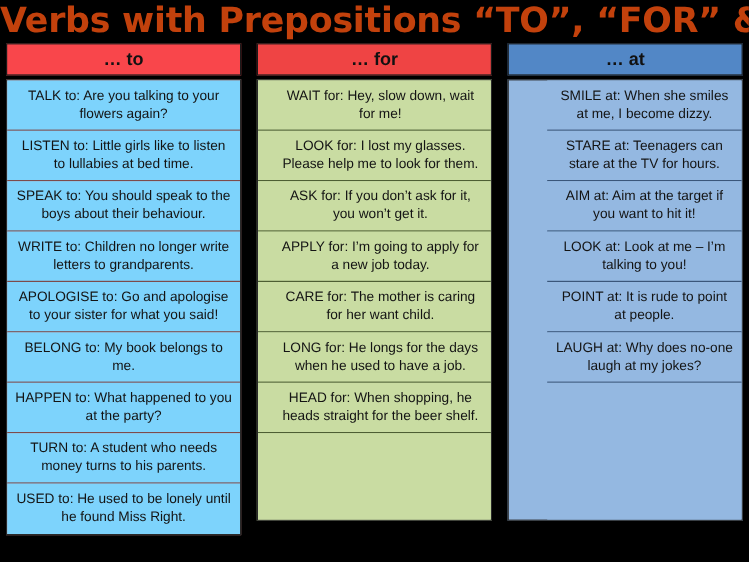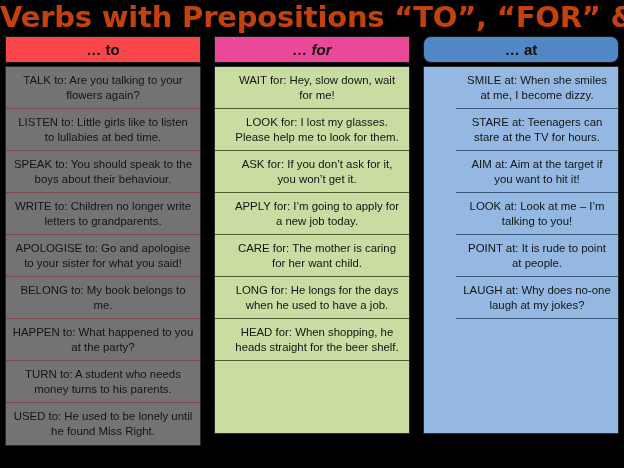--- a/index.html
+++ b/index.html
@@ -89,27 +89,27 @@
     flex: 1 1 auto;
     min-height: 0;
     border-bottom: none;
   }
 
   .cell:last-child { border-bottom: none; }
 
   
   .col-to   .col-header { background: #f9464b; }
   .col-to   .cells      { background: #dc9b9b; }
-  .col-to   .cell       { background: #737373; border-bottom-color: #7d4b4b; text-align: center; }
+  .col-to   .cell       { background: #7dd3fc; border-bottom-color: #7d4b4b; text-align: center; }
 
-  .col-for  .col-header { background: #ec4899; font-style: italic; }
+  .col-for  .col-header { background: #ef4444; }
   .col-for  .cells      { background: #c9dca2; }
   .col-for  .cell       { background: #c9dca2; border-bottom-color: #4d5e33; padding-left: 16px; }
 
-  .col-at   .col-header { background: #5287c6; border-radius: 8px; }
+  .col-at   .col-header { background: #5287c6; }
   .col-at   .cells      { background: #94b8e1; }
   .col-at   .cell       { background: #94b8e1; border-bottom-color: #3a567a; margin-left: 32px; }
 </style>
 </head>
 <body>
 
 <div id="page">
 
   <h1 id="title">Verbs with Prepositions “TO”, “FOR” &amp; “AT”</h1>
 

